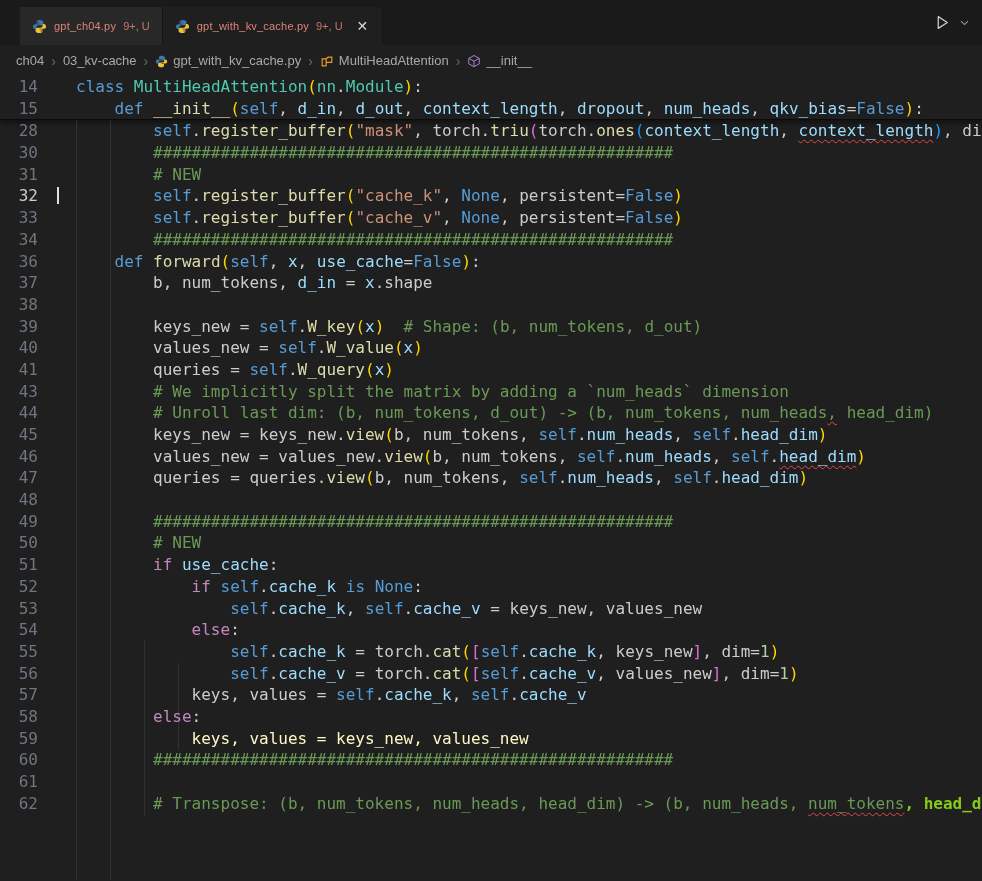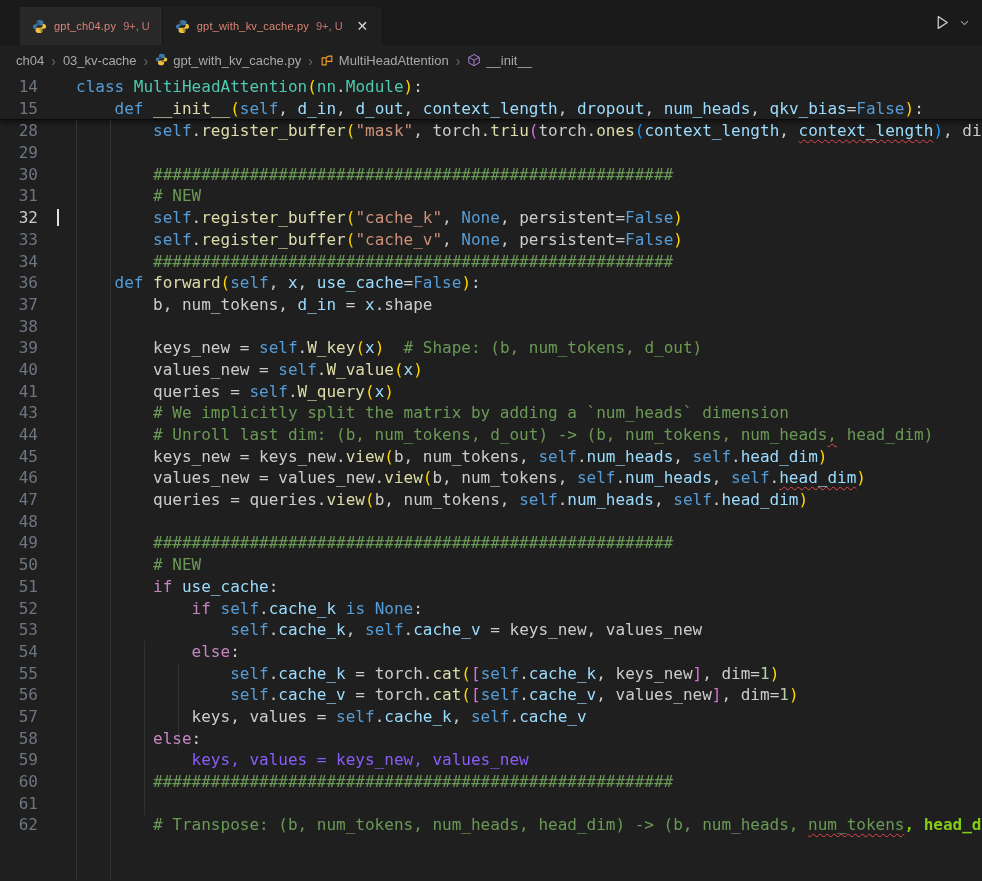--- a/index.html
+++ b/index.html
@@ -14,21 +14,21 @@
   .tab.active { background: #1f1f1f; }
   .tab .pyicon { margin-right: 7px; display: inline-flex; }
   .tab-label { font-size: 11px; letter-spacing: .2px; }
   .tab-badge { font-size: 11px; margin-left: 7px; opacity: .85; }
   .tab-close { margin-left: 12px; color: #d6d6d6; font-size: 14px; line-height: 1; cursor: pointer; padding: 2px; }
   .editor-actions { position: absolute; right: 12px; top: 0; height: 45px; display: flex; align-items: center; gap: 8px; }
 
   
   .breadcrumbs { height: 31px; background: #1f1f1f; display: flex; align-items: center;
                  padding-left: 16px; color: #a9a9a9; font-size: 13px; }
-  .crumb { display: flex; align-items: flex-start; gap: 5px; cursor: pointer; }
+  .crumb { display: flex; align-items: flex-end; gap: 5px; cursor: pointer; }
   .crumb-sep { color: #6c6c6c; margin: 0 7px; font-size: 14px; }
 
   
   .editor { position: relative; height: 805px; background: #1f1f1f; }
   .sticky { position: relative; border-bottom: 1px solid #0b0b0b; box-shadow: 0 3px 5px rgba(0,0,0,.45); }
   .lines-wrap { position: relative; }
   .row { display: flex; height: 21.7px; line-height: 21.7px; font-family: "DejaVu Sans Mono", monospace; font-size: 16px; }
   .gutter { width: 38px; flex: 0 0 38px; text-align: right; color: #6e7681; user-select: none; }
   .gutter.active { color: #cccccc; }
   .code { position: relative; margin-left: 38px; white-space: pre; color: #cccccc; }
@@ -128,24 +128,20 @@
   <div class="lines-wrap" id="lines">
     <div class="indent-guide" style="left:76px;top:0;height:760px"></div>
     <div class="indent-guide" style="left:110px;top:0;height:760px"></div>
     <div class="indent-guide" style="left:144px;top:521px;height:174px"></div>
     <div class="indent-guide" style="left:178px;top:543px;height:87px"></div>
   <div class="row">
         <div class="gutter">28</div>
         <div class="code"><span style="color: rgb(204, 204, 204);">        </span><span style="color: rgb(86, 156, 214);">self</span><span style="color: rgb(204, 204, 204);">.</span><span style="color: rgb(220, 220, 170);">register_buffer</span><span style="color: rgb(255, 215, 0);">(</span><span style="color: rgb(206, 145, 120);">"mask"</span><span style="color: rgb(204, 204, 204);">, </span><span style="color: rgb(204, 204, 204);">torch</span><span style="color: rgb(204, 204, 204);">.</span><span style="color: rgb(220, 220, 170);">triu</span><span style="color: rgb(218, 112, 214);">(</span><span style="color: rgb(204, 204, 204);">torch</span><span style="color: rgb(204, 204, 204);">.</span><span style="color: rgb(220, 220, 170);">ones</span><span style="color: rgb(23, 159, 255);">(</span><span style="color: rgb(156, 220, 254);">context_length</span><span style="color: rgb(204, 204, 204);">, </span><span class="sq" style="color: rgb(156, 220, 254);">context_length</span><span style="color: rgb(23, 159, 255);">)</span><span style="color: rgb(204, 204, 204);">, diagonal=</span><span style="color: rgb(181, 206, 168);">1</span><span style="color: rgb(218, 112, 214);">)</span><span style="color: rgb(255, 215, 0);">)</span></div>
       </div>
       <div class="row">
-        <div class="gutter">29</div>
-        <div class="code"></div>
-      </div>
-      <div class="row">
         <div class="gutter">30</div>
         <div class="code"><span style="color: rgb(204, 204, 204);">        </span><span style="color: rgb(106, 153, 85);">######################################################</span></div>
       </div>
       <div class="row">
         <div class="gutter">31</div>
         <div class="code"><span style="color: rgb(204, 204, 204);">        </span><span style="color: rgb(106, 153, 85);"># NEW</span></div>
       </div>
       <div class="row">
         <div class="gutter active">32</div>
         <div class="code"><span style="color: rgb(204, 204, 204);">        </span><span style="color: rgb(86, 156, 214);">self</span><span style="color: rgb(204, 204, 204);">.</span><span style="color: rgb(220, 220, 170);">register_buffer</span><span style="color: rgb(255, 215, 0);">(</span><span style="color: rgb(206, 145, 120);">"cache_k"</span><span style="color: rgb(204, 204, 204);">, </span><span style="color: rgb(86, 156, 214);">None</span><span style="color: rgb(204, 204, 204);">, persistent=</span><span style="color: rgb(86, 156, 214);">False</span><span style="color: rgb(255, 215, 0);">)</span><span class="cursor" style="left: -19px;"></span></div>
@@ -241,21 +237,21 @@
       <div class="row">
         <div class="gutter">57</div>
         <div class="code"><span style="color: rgb(204, 204, 204);">            keys, values = </span><span style="color: rgb(86, 156, 214);">self</span><span style="color: rgb(204, 204, 204);">.</span><span style="color: rgb(156, 220, 254);">cache_k</span><span style="color: rgb(204, 204, 204);">, </span><span style="color: rgb(86, 156, 214);">self</span><span style="color: rgb(204, 204, 204);">.</span><span style="color: rgb(156, 220, 254);">cache_v</span></div>
       </div>
       <div class="row">
         <div class="gutter">58</div>
         <div class="code"><span style="color: rgb(204, 204, 204);">        </span><span style="color: rgb(197, 134, 192);">else</span><span style="color: rgb(204, 204, 204);">:</span></div>
       </div>
       <div class="row">
         <div class="gutter">59</div>
-        <div class="code"><span style="color: #8b5cf6;">            keys, values = keys_new, values_new</span></div>
+        <div class="code"><span style="color: #fef9c3;">            keys, values = keys_new, values_new</span></div>
       </div>
       <div class="row">
         <div class="gutter">60</div>
         <div class="code"><span style="color: rgb(204, 204, 204);">        </span><span style="color: rgb(106, 153, 85);">######################################################</span></div>
       </div>
       <div class="row">
         <div class="gutter">61</div>
         <div class="code"></div>
       </div>
       <div class="row">

